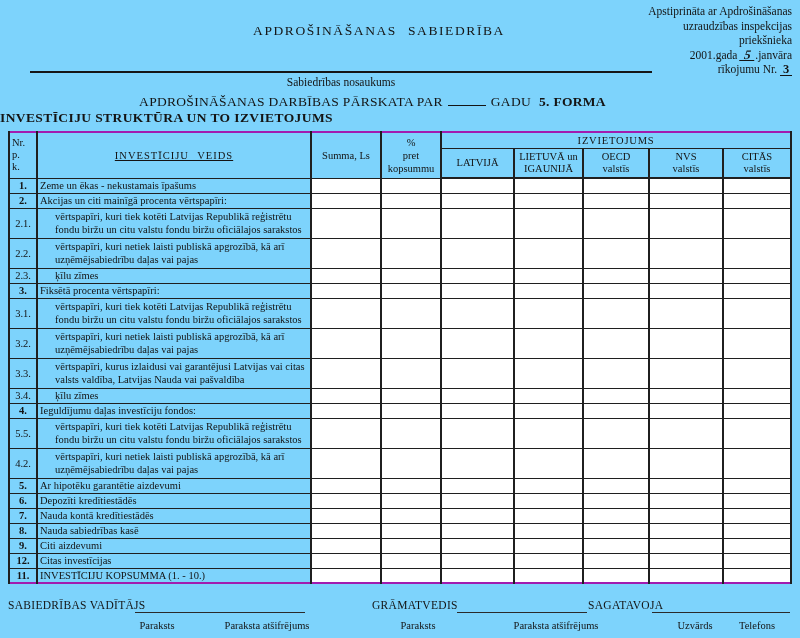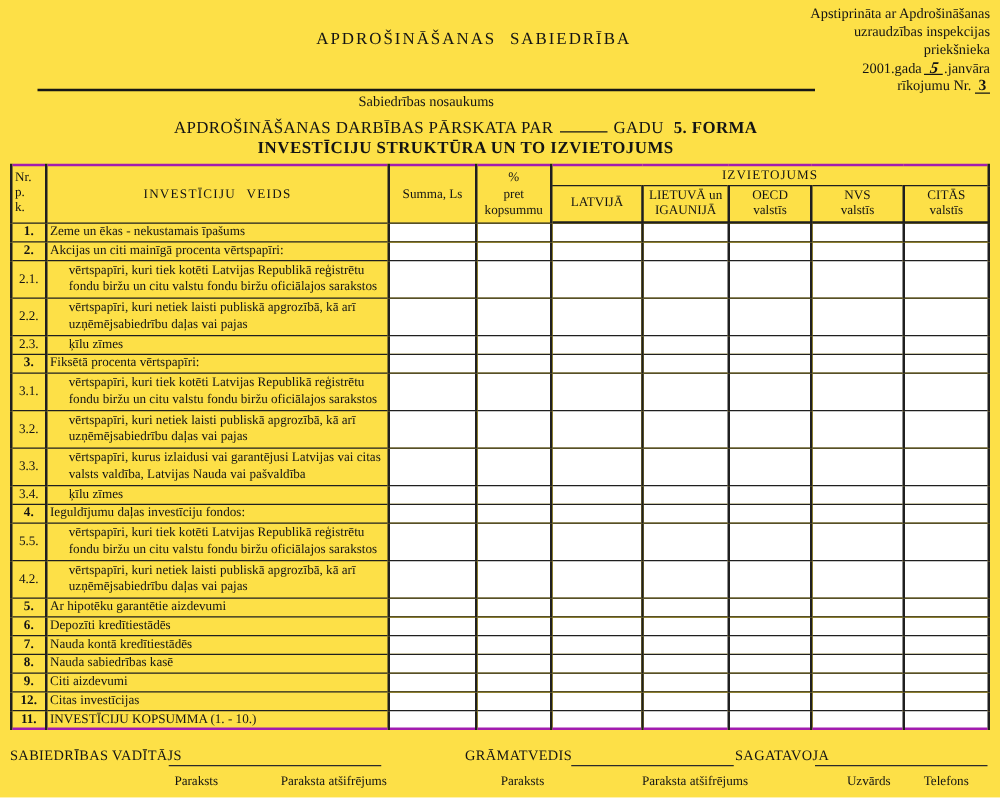--- a/index.html
+++ b/index.html
@@ -1,19 +1,19 @@
 <!DOCTYPE html>
 <html lang="lv"><head>
 <meta charset="utf-8">
 <style>
   * { margin:0; padding:0; box-sizing:border-box; }
   html,body { background:#fff; }
   .page {
     position:relative; width:800px; height:638px; margin:0 auto;
-    background:#fde047; color:#141414;
+    background:#7dd3fc; color:#141414;
     font-family:"Liberation Serif","DejaVu Serif",serif;
     overflow:hidden;
   }
   
   .approval {
     position:absolute; top:4px; right:8px; width:270px;
     text-align:right; font-size:11.5px; line-height:14.5px;
   }
   .hand-day {
     display:inline-block; min-width:15px; text-align:center;
@@ -29,37 +29,37 @@
   
   .company-heading {
     position:absolute; top:23px; left:0; width:758px;
     text-align:center; font-size:13.5px; letter-spacing:1.6px; word-spacing:6px;
   }
   .name-rule { position:absolute; top:71px; left:30px; width:622px; height:2px; background:#161616; }
   .name-caption { position:absolute; top:76px; left:30px; width:622px; text-align:center; font-size:11.5px; }
   .title-line1 { position:absolute; top:93px; left:0; width:745px; text-align:center; font-size:13.5px; letter-spacing:.3px; }
   .title-line1 .blank { display:inline-block; width:38px; height:13px; border-bottom:1px solid #141414; margin:0 5px; vertical-align:baseline; }
   .title-line1 .form-no { font-weight:bold; margin-left:8px; }
-  .title-line2 { position:absolute; top:110px; left:0; width:745px; text-align:center; font-size:13.5px; font-weight:bold; letter-spacing:.4px; }
+  .title-line2 { position:absolute; top:110px; left:0; width:745px; font-size:13.5px; font-weight:bold; letter-spacing:.4px; }
   
   .tbl-wrap { position:absolute; top:131px; left:8px; }
   table.inv {
     border-collapse:collapse; table-layout:fixed; width:782px;
     border:2px solid #a21caf;
   }
   table.inv th, table.inv td {
     border:1px solid #1f1f1f; border-left-width:2px; border-right-width:2px;
     padding:0 2px; overflow:hidden;
     font-size:10.5px; font-weight:normal; vertical-align:middle;
   }
   tr.hdr-group { height:16px; }
   tr.hdr-sub   { height:30px; }
   tr.hdr-sub th { border-bottom-width:2px; }
   th.nr-head { text-align:left; padding-left:4px; white-space:pre-line; line-height:12px; font-size:11px; }
-  th.veids-head { text-align:center; font-size:11.5px; letter-spacing:1px; word-spacing:5px; }
+  th.veids-head { text-align:center; font-size:11.5px; letter-spacing:1px; word-spacing:5px;text-decoration:underline; }
   th.summa-head { text-align:center; font-size:11.5px; }
   th.pct-head { text-align:center; white-space:pre-line; line-height:13px; font-size:11.5px; }
   th.group-head { text-align:center; font-size:11px; letter-spacing:.8px; border-bottom-width:1px; }
   th.place-head { text-align:center; vertical-align:bottom; white-space:pre-line; line-height:12px; padding-bottom:3px; font-size:10.5px; }
   tr.r-single { height:15px; }
   tr.r-tall   { height:30px; }
   td.num-cell { text-align:center; font-size:10.5px; line-height:11px; }
   td.num-cell.main { font-weight:bold; }
   td.desc-cell { text-align:left; padding-left:4px; white-space:pre-line; line-height:13px; }
   td.desc-cell.sub { padding-left:17px; }

